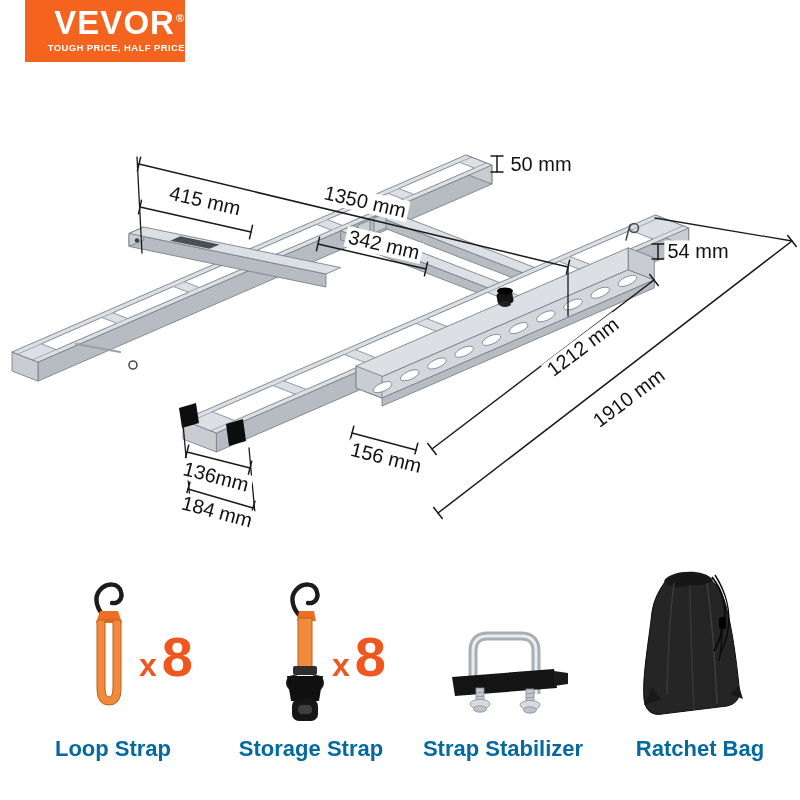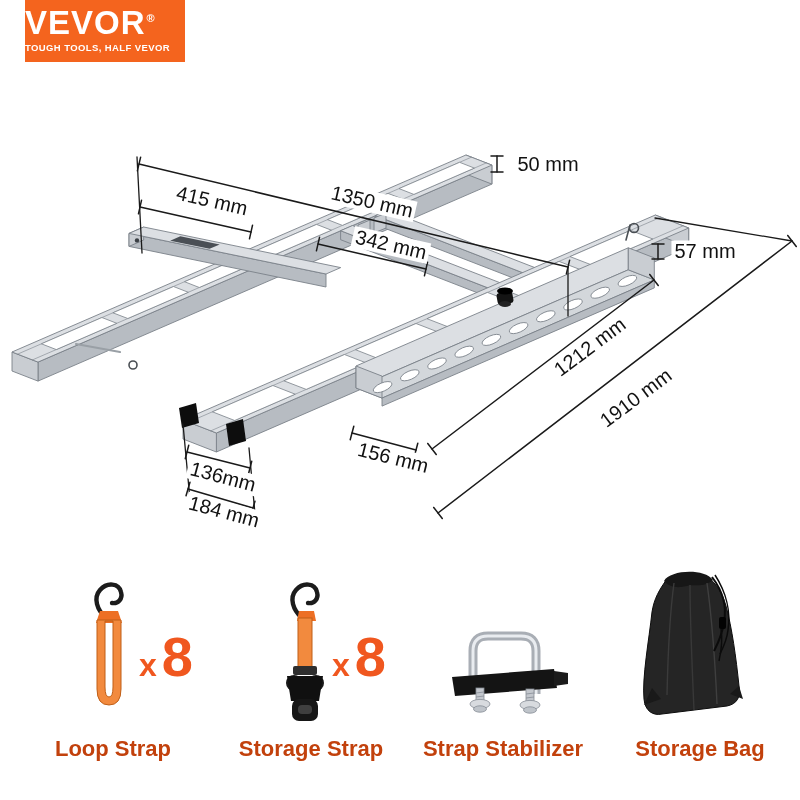--- a/index.html
+++ b/index.html
@@ -1,41 +1,41 @@
 <!DOCTYPE html>
 <html><head>
 <meta charset="utf-8">
 <style>
   html,body{margin:0;padding:0;}
   body{width:800px;height:800px;background:#ffffff;position:relative;overflow:hidden;
        font-family:"Liberation Sans",sans-serif;}
   .logo{position:absolute;left:25px;top:0;width:160px;height:62px;background:#F4641E;
-        color:#fff;text-align:left;z-index:30;}
+        color:#fff;text-align:right;z-index:30;}
   .logo-row{font-weight:bold;font-size:33px;line-height:1;margin-top:6px;letter-spacing:1px;}
   .logo-reg{font-size:11px;vertical-align:super;font-weight:bold;margin-left:1px;}
   .logo-tag{font-size:9.5px;font-weight:bold;letter-spacing:.4px;margin-top:3px;}
   #diagram{position:absolute;left:0;top:0;width:800px;height:800px;z-index:5;}
-  #dim-labels{position:absolute;left:8px;top:0;width:668px;height:800px;z-index:10;pointer-events:none;}
+  #dim-labels{position:absolute;left:1px;top:0;width:668px;height:800px;z-index:10;pointer-events:none;}
   .dim-label{position:absolute;font-size:20px;color:#111;background:#fff;padding:0 3px;
              white-space:nowrap;line-height:1.05;}
   .acc-label{position:absolute;top:736px;transform:translateX(-50%);font-size:22px;
-             font-weight:bold;color:#c2410c;white-space:nowrap;z-index:12;}
+             font-weight:bold;color:#0369a1;white-space:nowrap;z-index:12;}
   .qty{position:absolute;display:flex;align-items:baseline;gap:5px;color:#F0571F;
        font-weight:bold;z-index:12;line-height:1;}
   .qty .qx{font-size:32px;}
   .qty .q8{font-size:56px;}
 </style>
 </head>
 <body>
 
 <div class="logo">
   <div class="logo-row">
     <span>VEVOR</span><span class="logo-reg">®</span>
   </div>
-  <div class="logo-tag">TOUGH TOOLS, HALF VEVOR</div>
+  <div class="logo-tag">TOUGH PRICE, HALF PRICE</div>
 </div>
 
 <svg id="diagram" viewBox="0 0 800 800">
 
   <g>
     <path d="M106,618 C97,610 93,598 100,590 C107,582 119,583 121,592 C123,599 118,604 112,603" fill="none" stroke="#1c1c1c" stroke-width="4.4" stroke-linecap="round"></path>
     <path d="M100,611 L118,611 L122,623 L96,623 Z" fill="#ED6F24"></path>
     <path fill-rule="evenodd" d="M97,620 L97,689 Q97,705 109,705 Q121,705 121,689 L121,620 Z M105,621 L105,687 Q105,697 109,697 Q113,697 113,687 L113,621 Z" fill="#F28A3E" stroke="#C05F17" stroke-width="1"></path>
   </g>
   <g>
@@ -176,32 +176,32 @@
     <line x1="658" y1="244" x2="658" y2="259" stroke="#1a1a1a" stroke-width="1.5" stroke-linecap="round"></line>
     <line x1="652" y1="244" x2="664" y2="244" stroke="#1a1a1a" stroke-width="1.5" stroke-linecap="round"></line>
     <line x1="652" y1="259" x2="664" y2="259" stroke="#1a1a1a" stroke-width="1.5" stroke-linecap="round"></line>
   </svg>
 
 <div id="dim-labels">
     <div class="dim-label" style="left: 540px; top: 164px; transform: translate(-50%, -50%) rotate(0deg);">50 mm</div>
     <div class="dim-label" style="left: 204px; top: 201px; transform: translate(-50%, -50%) rotate(13deg);">415 mm</div>
     <div class="dim-label" style="left: 364px; top: 202px; transform: translate(-50%, -50%) rotate(13deg);">1350 mm</div>
     <div class="dim-label" style="left: 383px; top: 245px; transform: translate(-50%, -50%) rotate(13deg);">342 mm</div>
-    <div class="dim-label" style="left: 697px; top: 251px; transform: translate(-50%, -50%) rotate(0deg);">57 mm</div>
+    <div class="dim-label" style="left: 697px; top: 251px; transform: translate(-50%, -50%) rotate(0deg);">54 mm</div>
     <div class="dim-label" style="left: 582px; top: 347px; transform: translate(-50%, -50%) rotate(-37deg);">1212 mm</div>
     <div class="dim-label" style="left: 628px; top: 398px; transform: translate(-50%, -50%) rotate(-37deg);">1910 mm</div>
     <div class="dim-label" style="left: 385px; top: 458px; transform: translate(-50%, -50%) rotate(14deg);">156 mm</div>
     <div class="dim-label" style="left: 215px; top: 477px; transform: translate(-50%, -50%) rotate(15deg);">136mm</div>
     <div class="dim-label" style="left: 216px; top: 512px; transform: translate(-50%, -50%) rotate(15deg);">184 mm</div>
   </div>
 
 <div class="acc-label" style="left:113px">Loop Strap</div>
 <div class="acc-label" style="left:311px">Storage Strap</div>
 <div class="acc-label" style="left:503px">Strap Stabilizer</div>
-<div class="acc-label" style="left:700px">Storage Bag</div>
+<div class="acc-label" style="left:700px">Ratchet Bag</div>
 
 <div class="qty" style="left:139px;top:629px">
   <span class="qx">x</span>
   <span class="q8">8</span>
 </div>
 <div class="qty" style="left:332px;top:629px">
   <span class="qx">x</span>
   <span class="q8">8</span>
 </div>
 

